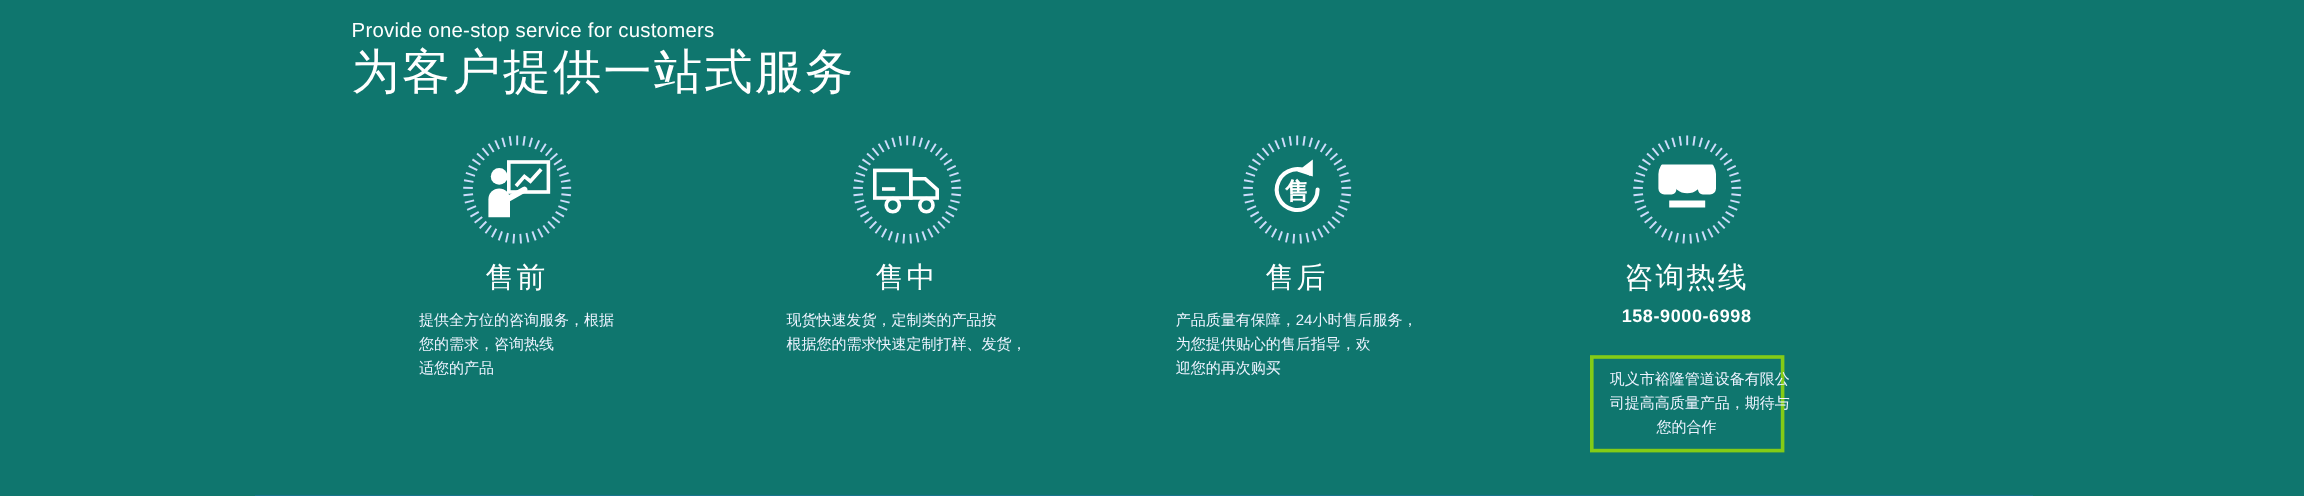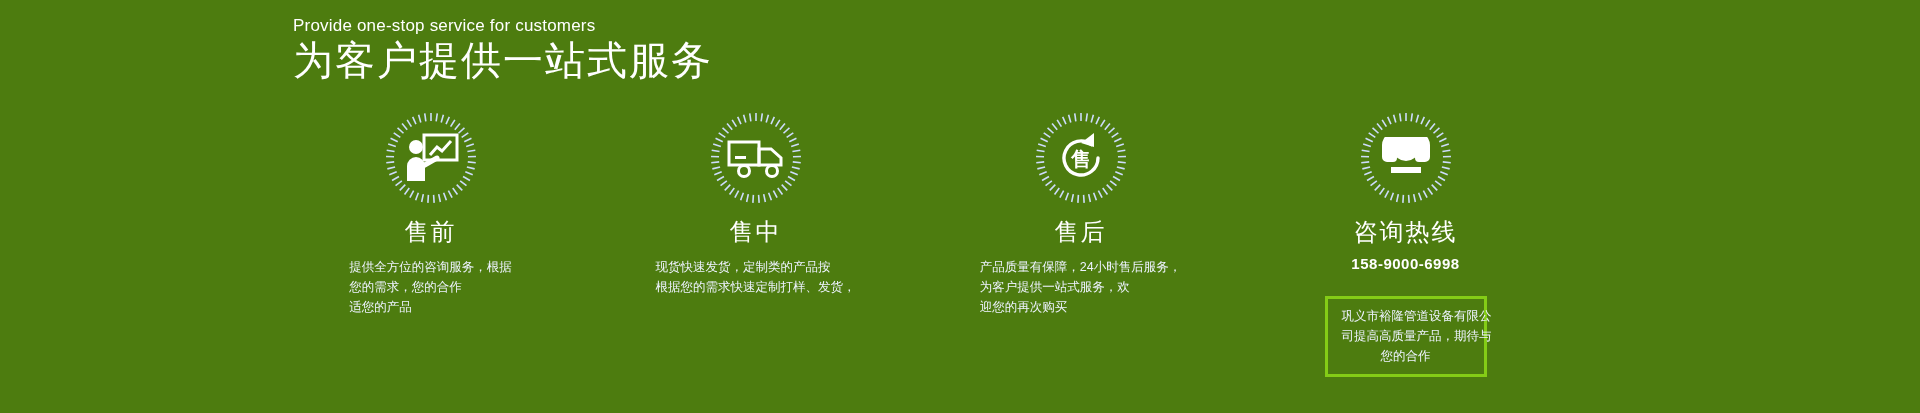--- a/index.html
+++ b/index.html
@@ -3,21 +3,21 @@
 <meta charset="utf-8">
 <style>
   html,body{margin:0;padding:0;}
   body{
     width:1920px;height:413px;overflow:hidden;
     background:#3b74f2;
     font-family:"Liberation Sans","DejaVu Sans",sans-serif;
     color:#ffffff;
     -webkit-font-smoothing:antialiased;
   }
-  .banner{position:relative;width:1920px;height:413px;background:#4d7c0f;}
+  .banner{position:relative;width:1920px;height:413px;background:#0f766e;}
 
   
   .heading{position:absolute;left:293px;top:16px;}
   .subtitle{
     font-size:17px;font-weight:400;letter-spacing:.2px;
     color:#ffffff;line-height:1.2;white-space:nowrap;
   }
   .title{
     margin-top:1px;
     font-size:40px;font-weight:400;letter-spacing:2px;
@@ -131,21 +131,21 @@
           <rect x="21" y="3" width="33" height="25" fill="none" stroke="#ffffff" stroke-width="3"></rect>
           <polyline points="27,23 34,15 39,19 48,9" fill="none" stroke="#ffffff" stroke-width="3"></polyline>
           <circle cx="13" cy="15" r="7" fill="#ffffff"></circle>
           <path d="M4 49 L4 34 a9 9 0 0 1 18 0 L22 49 Z" fill="#ffffff"></path>
           <path d="M20 34 L34 26" stroke="#ffffff" stroke-width="5" stroke-linecap="round"></path>
         </svg>
       </div>
       <div class="col-title">售前</div>
       <div class="col-desc">
         <div>提供全方位的咨询服务，根据</div>
-        <div>您的需求，您的合作</div>
+        <div>您的需求，咨询热线</div>
         <div>适您的产品</div>
       </div>
     </div>
 
     <div class="col">
       <div class="icon-ring">
         <svg class="ring-svg" width="92" height="92" viewBox="0 0 92 92" aria-hidden="true">
           <g stroke="#cddcfb" stroke-width="1.6">
             <line x1="46" y1="1" x2="46" y2="9" transform="rotate(0 46 46)"></line>
             <line x1="46" y1="1" x2="46" y2="9" transform="rotate(8 46 46)"></line>
@@ -262,21 +262,21 @@
         </svg>
         <svg class="glyph-svg" width="54" height="54" viewBox="0 0 54 54" aria-hidden="true">
           <path d="M44 27 a17 17 0 1 1 -6.5 -13.4" fill="none" stroke="#ffffff" stroke-width="3.4" stroke-linecap="round"></path>
           <polygon points="40,2 40,16 27,12" fill="#ffffff"></polygon>
           <text x="27" y="35" font-family="'Liberation Sans',sans-serif" font-size="20" font-weight="bold" fill="#ffffff" text-anchor="middle">售</text>
         </svg>
       </div>
       <div class="col-title">售后</div>
       <div class="col-desc">
         <div>产品质量有保障，24小时售后服务，</div>
-        <div>为客户提供一站式服务，欢</div>
+        <div>为您提供贴心的售后指导，欢</div>
         <div>迎您的再次购买</div>
       </div>
     </div>
 
     <div class="col">
       <div class="icon-ring">
         <svg class="ring-svg" width="92" height="92" viewBox="0 0 92 92" aria-hidden="true">
           <g stroke="#cddcfb" stroke-width="1.6">
             <line x1="46" y1="1" x2="46" y2="9" transform="rotate(0 46 46)"></line>
             <line x1="46" y1="1" x2="46" y2="9" transform="rotate(8 46 46)"></line>

